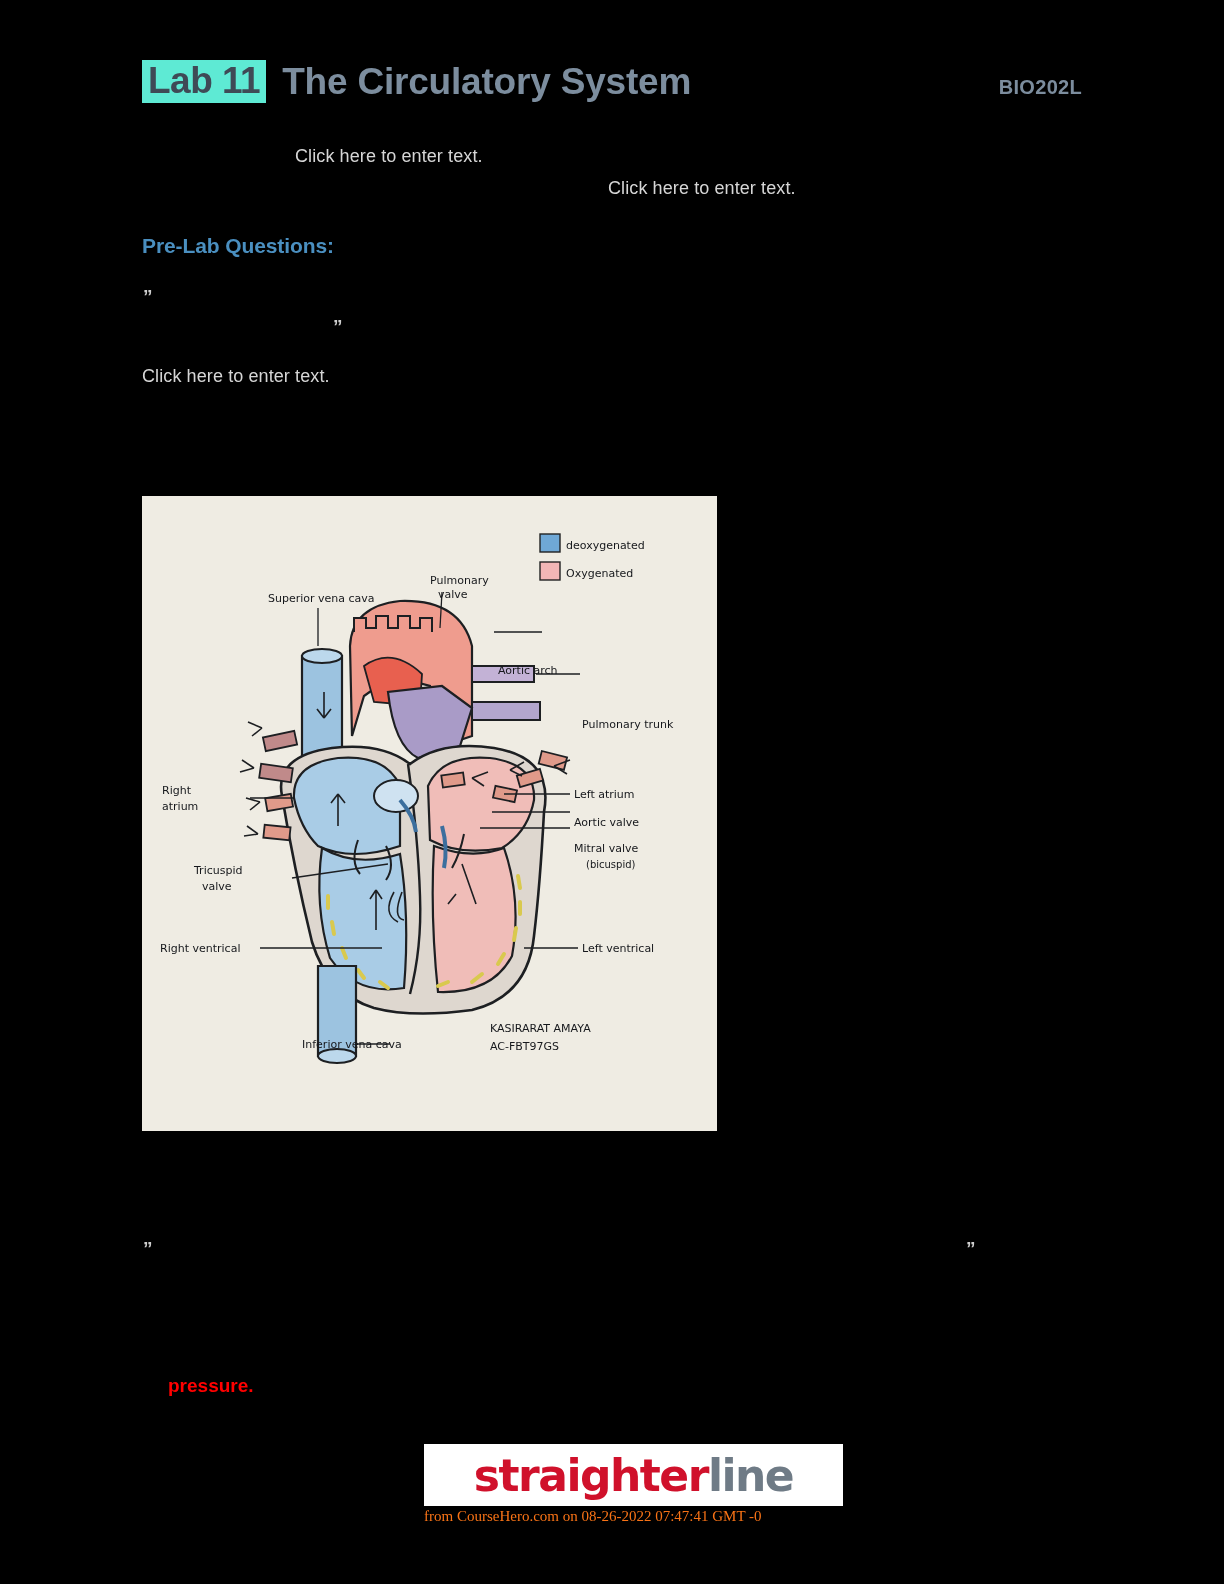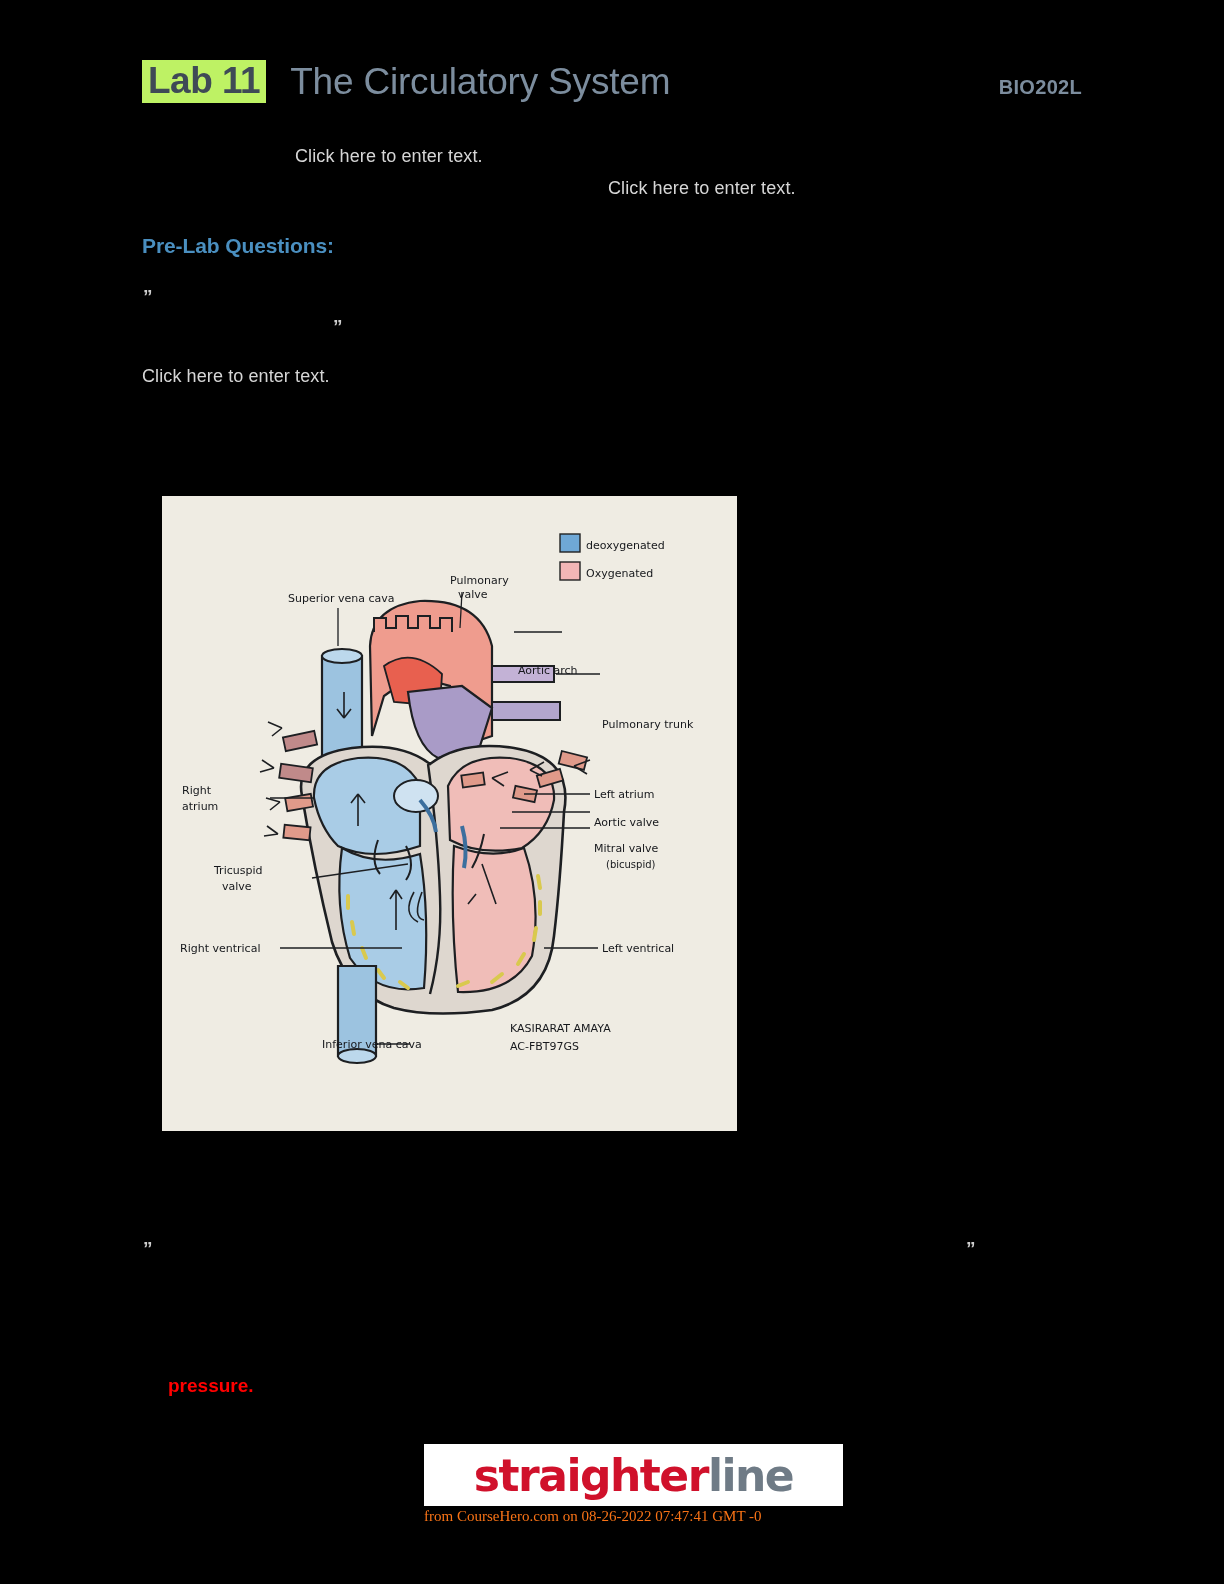--- a/index.html
+++ b/index.html
@@ -24,37 +24,37 @@
   
   .header {
     position: absolute;
     left: 142px;
     top: 60px;
     width: 940px;
     height: 60px;
   }
   .lab-num {
     display: inline-block;
-    background: #bef264;
+    background: #5eead4;
     color: #3f4a56;
     font-size: 37px;
     font-weight: 600;
     letter-spacing: -0.5px;
     padding: 2px 6px 4px 6px;
     line-height: 1;
     vertical-align: middle;
   }
   .lab-title {
     display: inline-block;
     color: #7c8d9e;
     font-size: 37px;
-    font-weight: 400;
+    font-weight: 700;
     letter-spacing: -0.2px;
     vertical-align: middle;
-    margin-left: 24px;
+    margin-left: 16px;
   }
   .course-code {
     position: absolute;
     right: 0;
     top: 16px;
     color: #7c8d9e;
     font-size: 20px;
     font-weight: 700;
     letter-spacing: 0.3px;
   }
@@ -91,21 +91,20 @@
 
   
   .figure {
     position: absolute;
     left: 142px;
     top: 496px;
     width: 575px;
     height: 635px;
     background: #1d4ed8;
     overflow: hidden;
-    margin-left: 20px;
   }
   .figure svg { display: block; }
 
   
   .answer {
     position: absolute;
     left: 168px;
     top: 1288px;
     width: 910px;
     color: #ff0000;

